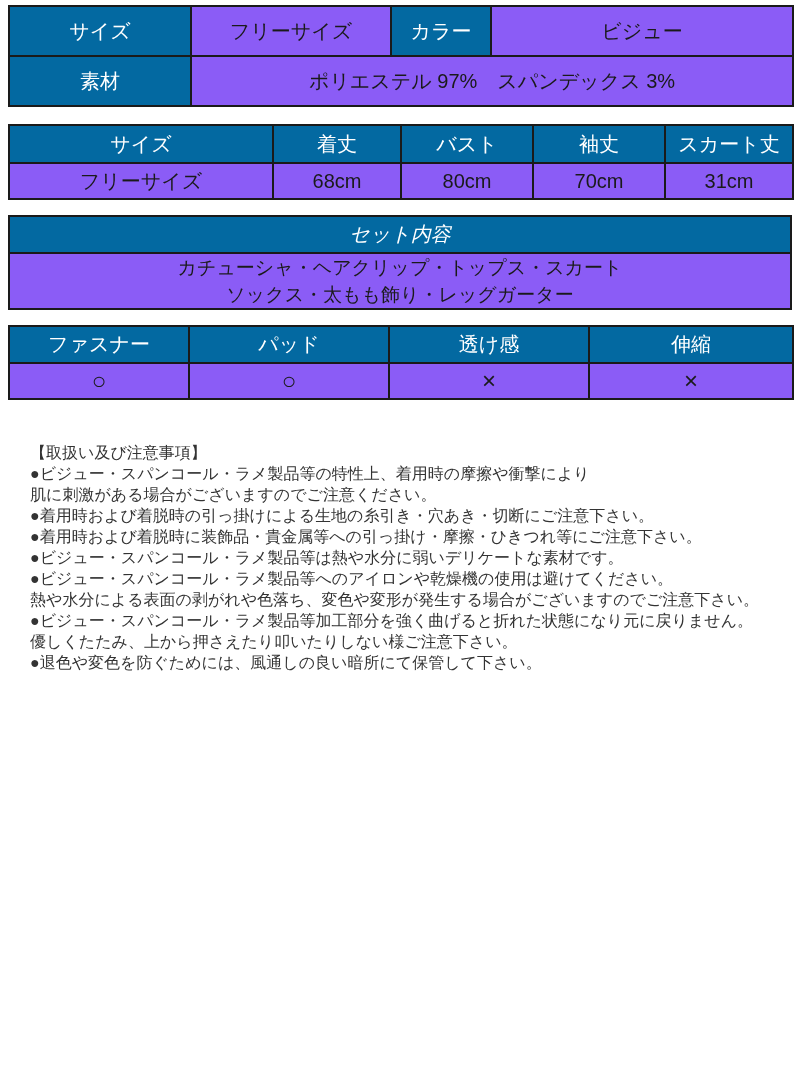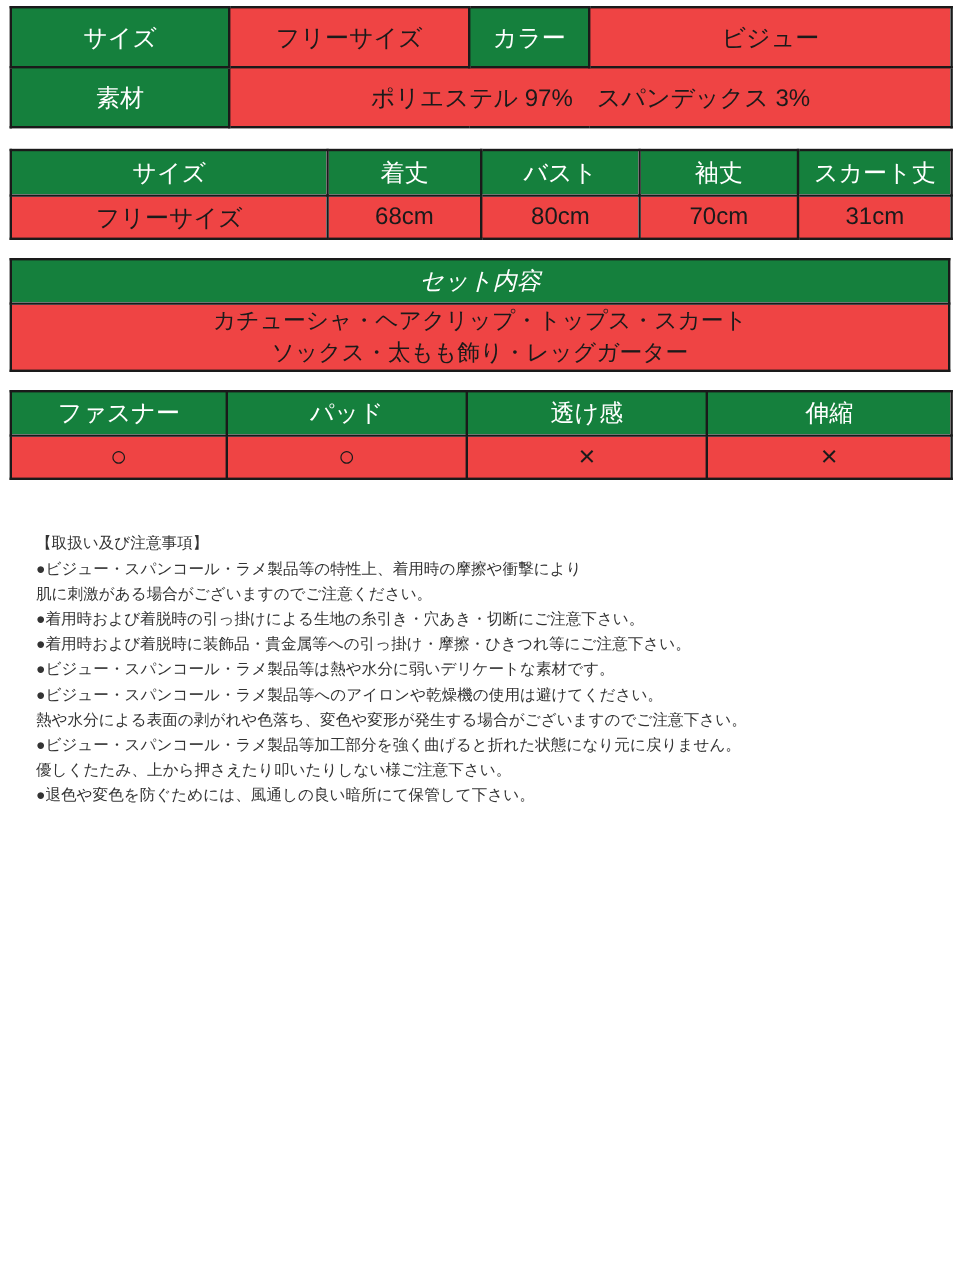--- a/index.html
+++ b/index.html
@@ -29,25 +29,25 @@
   td, th {
     border: 2px solid #1a1a1a;
     text-align: center;
     vertical-align: middle;
     font-size: 20px;
     font-weight: normal;
     padding: 0;
     overflow: hidden;
   }
   .hdr {
-    background: #15803d;
+    background: #0369a1;
     color: #ffffff;
   }
   .val {
-    background: #ef4444;
+    background: #8b5cf6;
     color: #1a1a1a;
   }
   
   .t-summary tr { height: 50px; }
   
   .t-meas { margin-top: 17px; }
   .t-meas tr.head { height: 38px; }
   .t-meas tr.data { height: 36px; }
   
   .t-set { margin-top: 15px; }
@@ -62,21 +62,21 @@
   .t-feat { margin-top: 15px; }
   .t-feat tr.head { height: 37px; }
   .t-feat tr.data { height: 36px; }
   .t-feat .mark { font-size: 24px; }
   
   .notes {
     margin-top: 42px;
     padding-left: 22px;
     padding-right: 10px;
     color: #333333;
-    font-size: 13px;
+    font-size: 16px;
     line-height: 21px;
   }
   .notes div { white-space: nowrap; }
 </style>
 </head>
 <body>
 
 <div class="page">
 
   <table class="t-summary">

